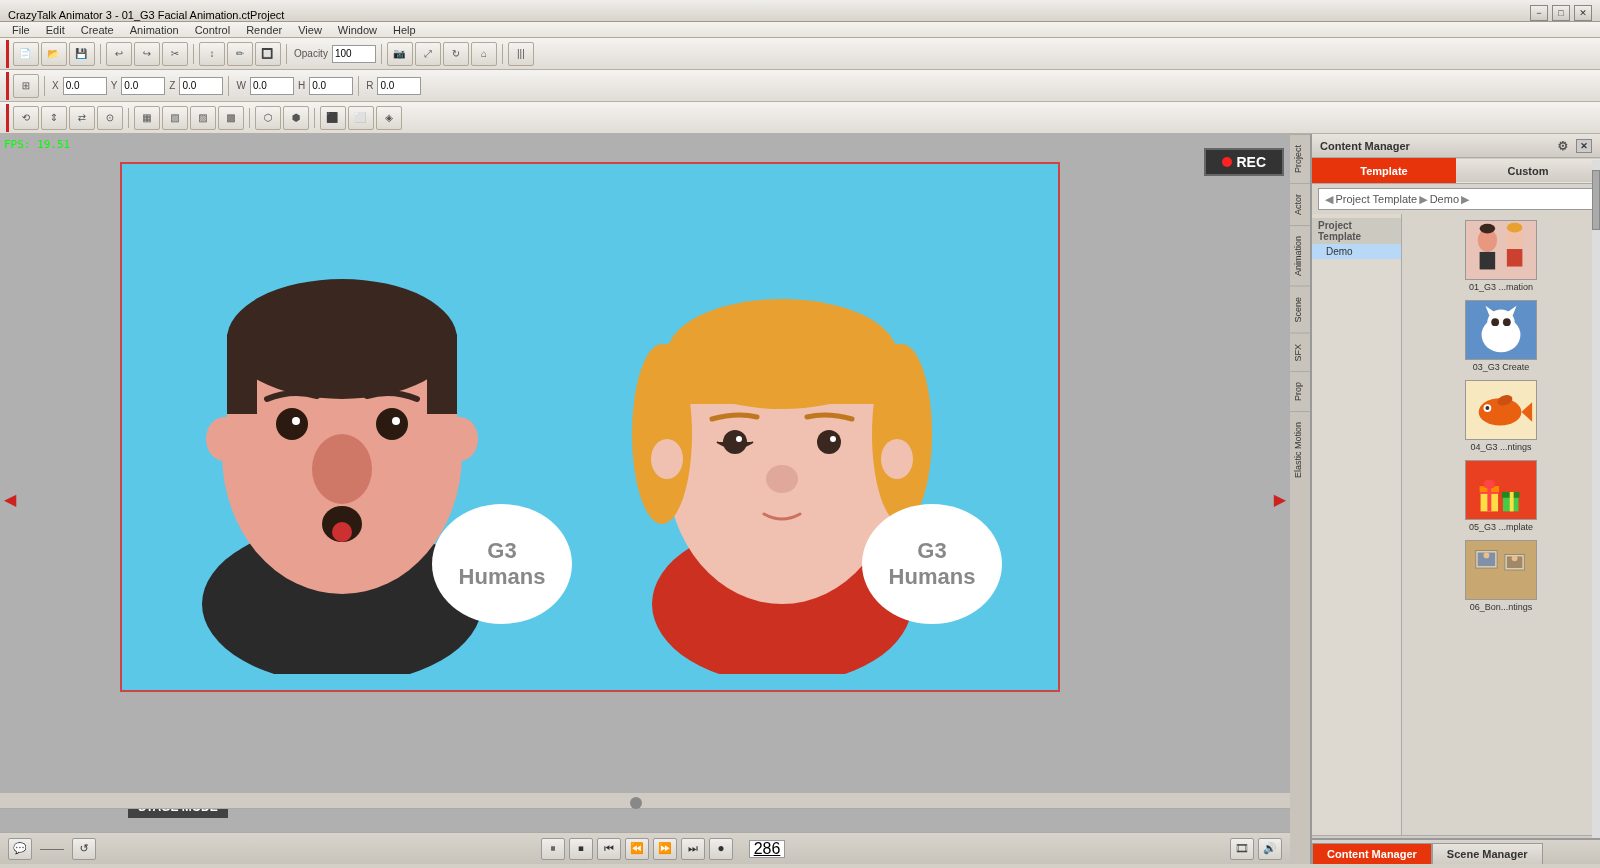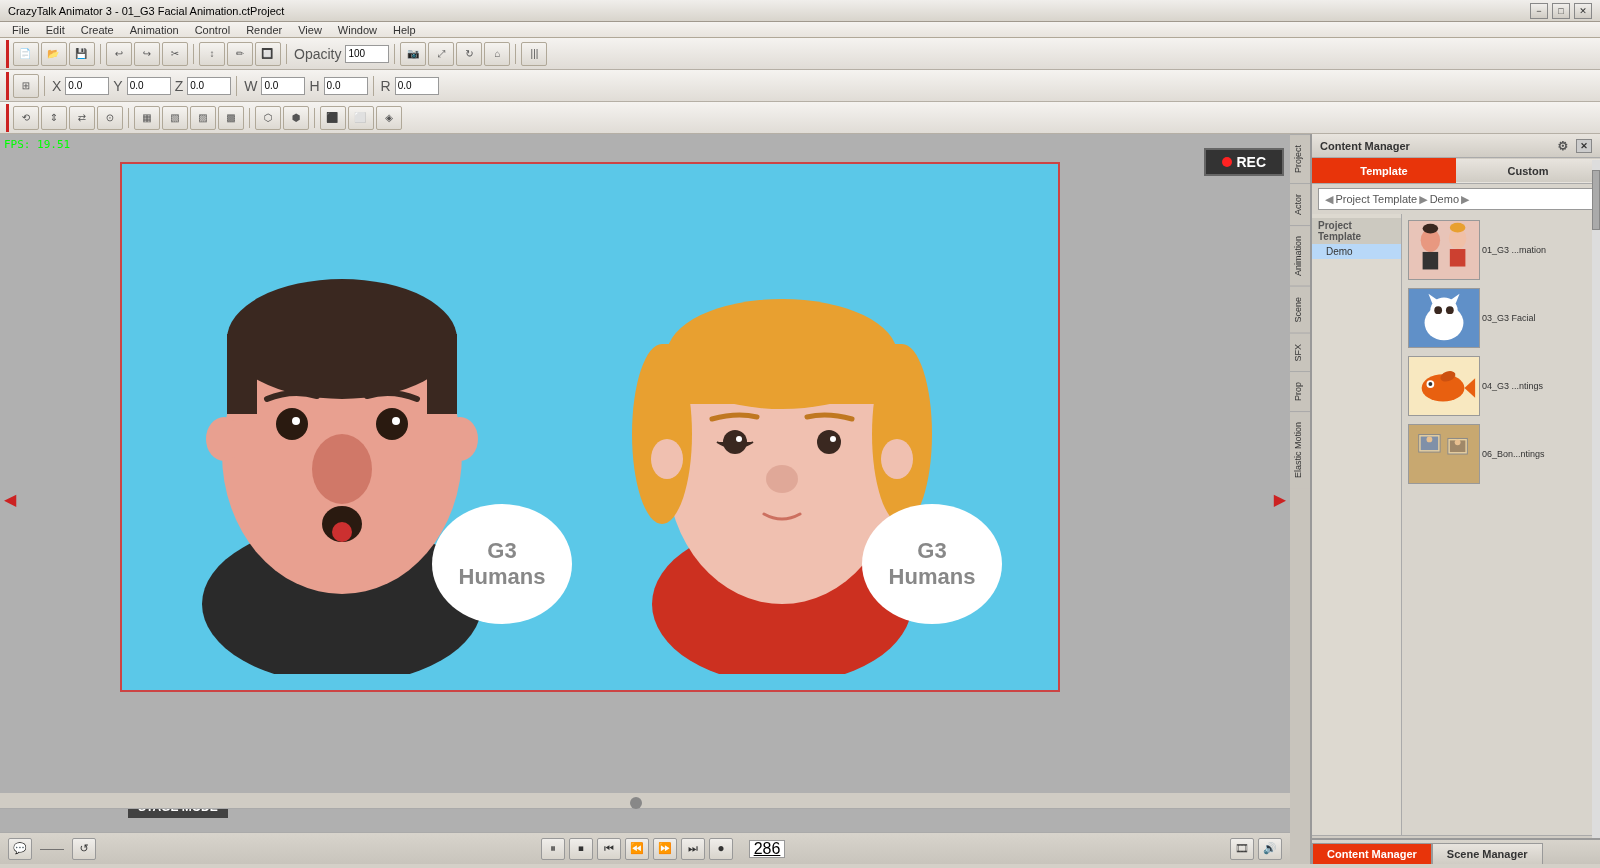--- a/index.html
+++ b/index.html
@@ -3,21 +3,21 @@
   <meta charset="utf-8">
   <style>
     * { margin: 0; padding: 0; box-sizing: border-box; }
     body { width: 1600px; height: 868px; background: #d4d0c8; font-family: 'Segoe UI', Arial, sans-serif; font-size: 11px; overflow: hidden; user-select: none; }
 
     
     #title-bar {
       height: 22px;
       background: linear-gradient(to bottom, #f0eeeb, #d8d4cc);
       display: flex;
-      align-items: center;
+      align-items: flex-end;
       justify-content: space-between;
       padding: 0 8px;
       border-bottom: 1px solid #a0998e;
     }
     #title-bar .win-controls { display: flex; gap: 4px; }
     #title-bar .win-btn {
       width: 18px; height: 16px;
       background: linear-gradient(to bottom, #f0eeeb, #d0ccc4);
       border: 1px solid #888;
       display: flex; align-items: center; justify-content: center;
@@ -72,21 +72,21 @@
       margin: 0 2px;
     }
     .toolbar-input {
       width: 44px; height: 18px;
       border: 1px solid #999;
       background: white;
       font-size: 10px;
       padding: 0 2px;
     }
     .toolbar-label {
-      font-size: 14px; color: #555; margin: 0 2px;
+      font-size: 10px; color: #555; margin: 0 2px;
     }
 
     
     #main-layout {
       display: flex;
       height: calc(868px - 22px - 20px - 32px - 32px - 32px);
       
     }
 
     
@@ -301,20 +301,21 @@
       flex: 1;
       padding: 6px;
       overflow-y: auto;
       display: flex;
       flex-direction: column;
       gap: 8px;
     }
 
     .cm-thumb-item {
       display: flex;
+      flex-direction: column;
       align-items: center;
       gap: 2px;
       cursor: pointer;
     }
     .cm-thumb {
       width: 72px;
       height: 60px;
       border: 1px solid #999;
       overflow: hidden;
       background: #eee;
@@ -729,40 +730,60 @@
               <ellipse cx="36" cy="35" rx="20" ry="18" fill="white"></ellipse>
               <ellipse cx="36" cy="22" rx="14" ry="13" fill="white"></ellipse>
 
               <polygon points="24,15 20,5 30,12" fill="white"></polygon>
               <polygon points="48,15 52,5 42,12" fill="white"></polygon>
 
               <circle cx="30" cy="22" r="4" fill="#3a2820"></circle>
               <circle cx="42" cy="22" r="4" fill="#3a2820"></circle>
             </svg>
           </div>
-          <span class="cm-thumb-label">03_G3 Facial</span>
+          <span class="cm-thumb-label">03_G3 Create</span>
         </div>
 
         <div class="cm-thumb-item">
           <div class="cm-thumb">
             <svg width="72" height="60" viewBox="0 0 72 60">
               <rect width="72" height="60" fill="#f8e8c0"></rect>
 
               <ellipse cx="35" cy="32" rx="22" ry="14" fill="#e86010"></ellipse>
               <polygon points="57,32 68,22 68,42" fill="#e86010"></polygon>
 
               <circle cx="22" cy="28" r="4" fill="white"></circle>
               <circle cx="22" cy="28" r="2" fill="#333"></circle>
 
               <ellipse cx="40" cy="20" rx="8" ry="5" fill="#cc5010" transform="rotate(-20,40,20)"></ellipse>
             </svg>
           </div>
           <span class="cm-thumb-label">04_G3 ...ntings</span>
         </div>
 
+        <div class="cm-thumb-item">
+          <div class="cm-thumb">
+            <svg width="72" height="60" viewBox="0 0 72 60">
+              <rect width="72" height="60" fill="#e84020"></rect>
+
+              <rect x="15" y="30" width="18" height="22" fill="#ffdd44"></rect>
+              <rect x="14" y="26" width="20" height="6" fill="#ff8800"></rect>
+              <rect x="22" y="26" width="4" height="26" fill="#ff4444"></rect>
+              <rect x="14" y="32" width="20" height="2" fill="#ff4444"></rect>
+
+              <ellipse cx="24" cy="24" rx="6" ry="4" fill="#ff4444" transform="rotate(-20,24,24)"></ellipse>
+              <ellipse cx="24" cy="24" rx="6" ry="4" fill="#ff4444" transform="rotate(20,24,24)"></ellipse>
+
+              <rect x="38" y="36" width="16" height="16" fill="#44cc44"></rect>
+              <rect x="37" y="32" width="18" height="6" fill="#228822"></rect>
+              <rect x="45" y="32" width="4" height="20" fill="#ffdd44"></rect>
+            </svg>
+          </div>
+          <span class="cm-thumb-label">05_G3 ...mplate</span>
+        </div>
 
         <div class="cm-thumb-item">
           <div class="cm-thumb">
             <svg width="72" height="60" viewBox="0 0 72 60">
               <rect width="72" height="60" fill="#c8a870"></rect>
 
               <rect x="10" y="10" width="22" height="18" fill="#e8d0a0" stroke="#888" stroke-width="1"></rect>
               <rect x="12" y="12" width="18" height="14" fill="#8090a8"></rect>
               <rect x="40" y="14" width="20" height="16" fill="#e8d0a0" stroke="#888" stroke-width="1"></rect>
               <rect x="42" y="16" width="16" height="12" fill="#a08868"></rect>

